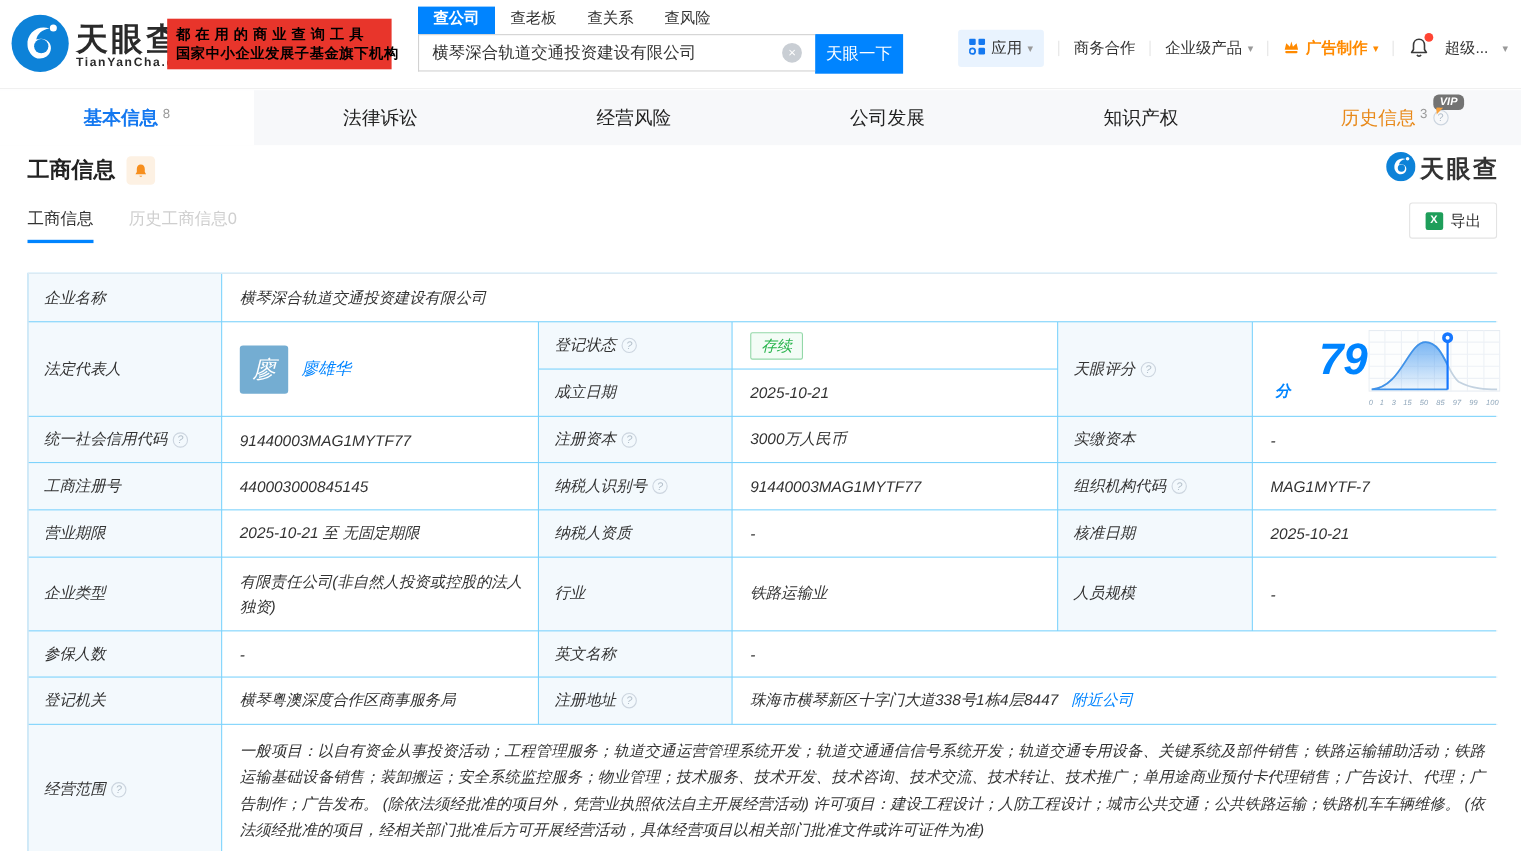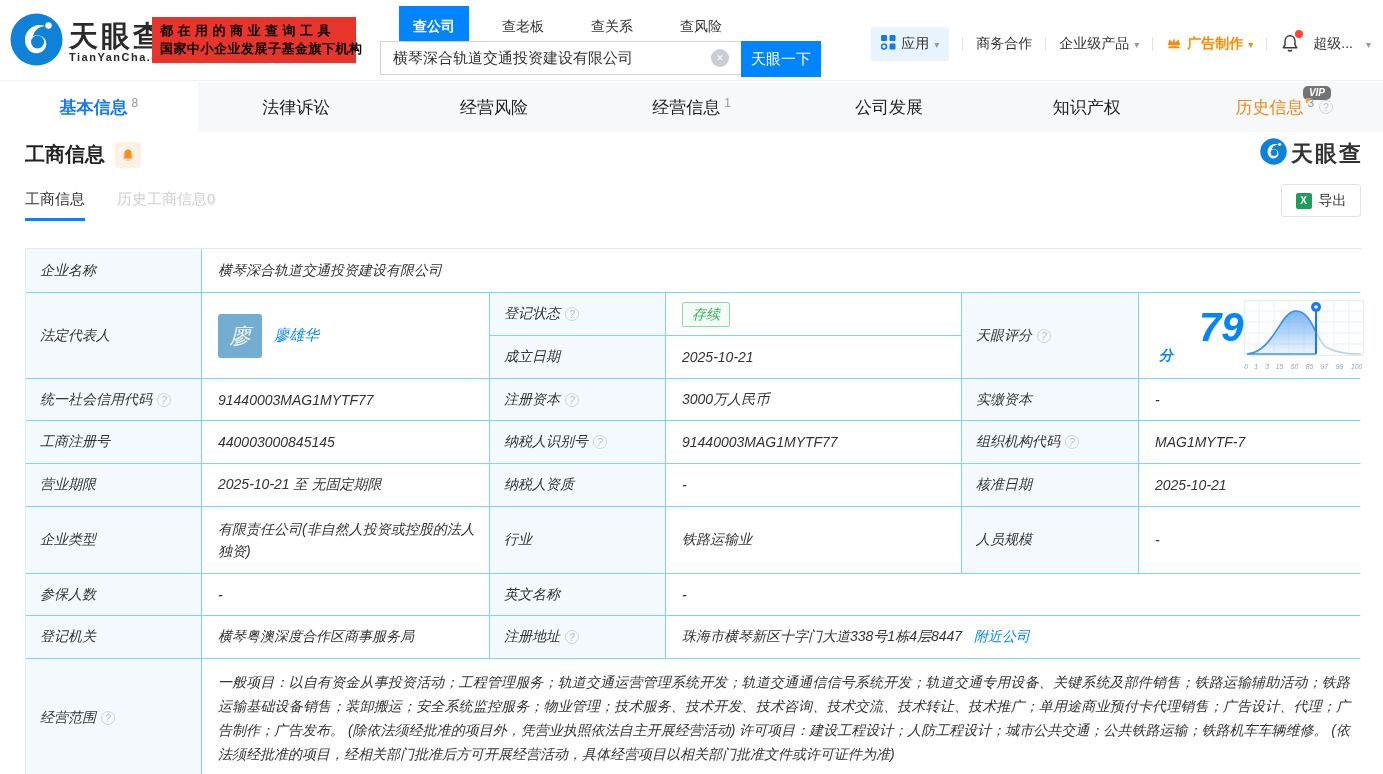--- a/index.html
+++ b/index.html
@@ -14,21 +14,21 @@
   .logo-text { margin-left:6px; }
   .logo-cn { font-size:29px; font-weight:bold; color:#2a2a2a; letter-spacing:3px; line-height:30px; }
   .logo-en { font-size:11px; font-weight:bold; color:#2a2a2a; letter-spacing:1.5px; }
   .banner { position:absolute; left:152px; top:17px; width:204px; height:46px; background:#e8352b;
     color:#000000; padding:5px 8px; font-weight:bold; }
   .banner-l1 { font-size:13px; letter-spacing:4.5px; line-height:18px; white-space:nowrap; }
   .banner-l2 { font-size:13px; letter-spacing:0.5px; line-height:18px; white-space:nowrap; }
 
   .search { position:absolute; left:380px; top:6px; }
   .search-tabs { display:flex; align-items:flex-end; }
-  .stab { font-size:14px; color:#333; padding:12px 14px 5px; cursor:pointer;margin-left:19px; }
+  .stab { font-size:14px; color:#333; padding:2px 14px 5px; cursor:pointer; }
   .stab.active { background:#0084ff; color:#fff; font-weight:bold; }
   .search-bar { display:flex; margin-top:0; }
   .input-wrap { position:relative; width:361px; }
   .search-input { width:361px; height:34px; border:1px solid #d2d2d2; border-right:none;
     padding:0 34px 0 12px; font-size:15px; color:#333; outline:none;
     font-family:"Liberation Sans","DejaVu Sans",sans-serif; }
   .clear-ic { position:absolute; right:12px; top:8px; width:18px; height:18px; border-radius:50%;
     background:#c9ced4; color:#fff; font-size:12px; line-height:18px; text-align:center; cursor:pointer; }
   .search-btn { width:80px; height:36px; background:#0084ff; color:#fff; font-size:15px;
     border:none; cursor:pointer; font-family:inherit; }
@@ -194,24 +194,20 @@
   <div class="main-tabs">
     <div class="mtab active">
       <span>基本信息</span>
       <span class="cnt">8</span>
     </div>
     <div class="mtab">
       <span>法律诉讼</span>
     </div>
     <div class="mtab">
       <span>经营风险</span>
-    </div>
-    <div class="mtab">
-      <span>经营信息</span>
-      <span class="cnt">1</span>
     </div>
     <div class="mtab">
       <span>公司发展</span>
     </div>
     <div class="mtab">
       <span>知识产权</span>
     </div>
     <div class="mtab history">
       <span class="vip-badge">VIP</span>
       <span>历史信息</span>

